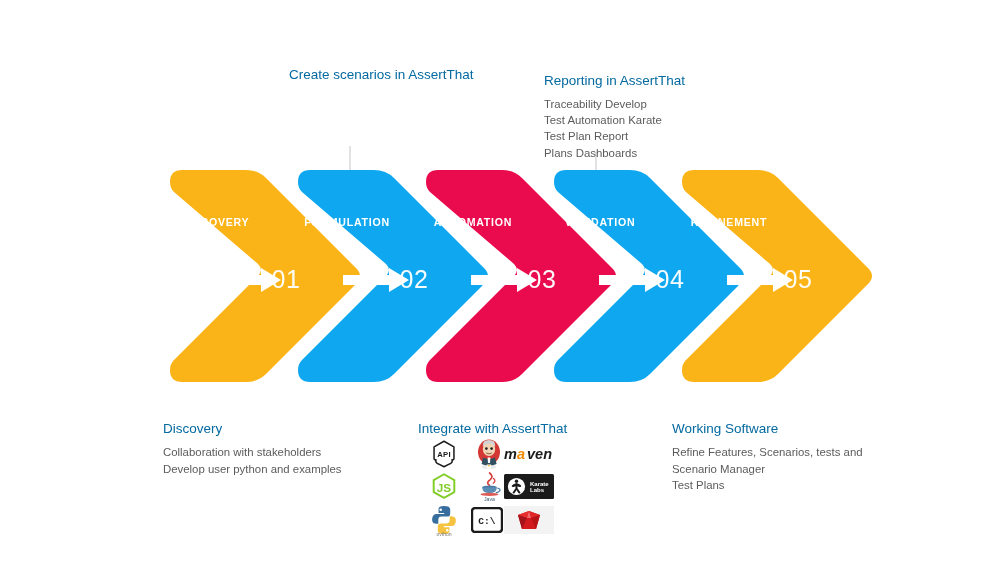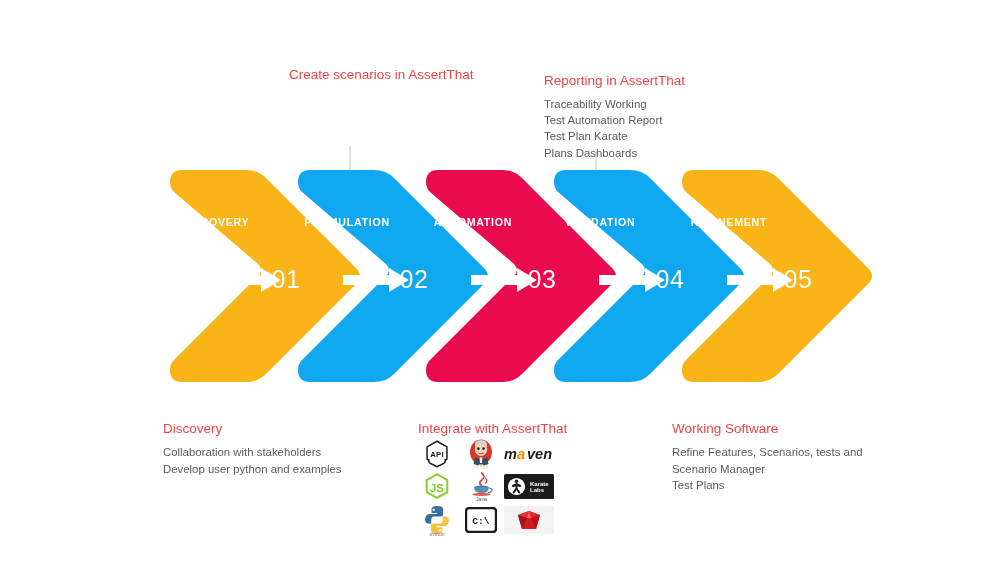--- a/index.html
+++ b/index.html
@@ -22,21 +22,21 @@
     left: 0; top: 0;
     width: 1000px;
     height: 562px;
   }
 
   
   .note {
     position: absolute;
   }
   .note-title {
-    color: #ef4444;
+    color: #0369a1;
     font-size: 13.5px;
     line-height: 17px;
     margin: 0 0 7px 0;
     white-space: nowrap;
   }
   .note-list {
     margin: 0;
     padding: 0;
     list-style: none;
   }
@@ -103,21 +103,21 @@
   .logo-row {
     display: flex;
     align-items: center;
     height: 33px;
   }
   .logo-cell {
     width: 44px;
     height: 32px;
     display: flex;
     align-items: center;
-    justify-content: center;
+    justify-content: flex-end;
   }
   .logo-cell.wide { width: 52px; justify-content: center; }
   .logo-cell svg { display: block; }
 </style>
 </head>
 <body>
 
 <div id="stage">
 
   <div class="stem" id="stem-create"></div>
@@ -187,23 +187,23 @@
 
   <div class="note" id="note-create">
     <p class="note-title">Create scenarios in AssertThat</p>
     <ul class="note-list">
     </ul>
   </div>
 
   <div class="note" id="note-report">
     <p class="note-title">Reporting in AssertThat</p>
     <ul class="note-list">
-      <li>Traceability Working</li>
-      <li>Test Automation Report</li>
-      <li>Test Plan Karate</li>
+      <li>Traceability Develop</li>
+      <li>Test Automation Karate</li>
+      <li>Test Plan Report</li>
       <li>Plans Dashboards</li>
     </ul>
   </div>
 
   <div class="note" id="note-discovery">
     <p class="note-title">Discovery</p>
     <ul class="note-list">
       <li>Collaboration with stakeholders</li>
       <li>Develop user python and examples</li>
     </ul>

